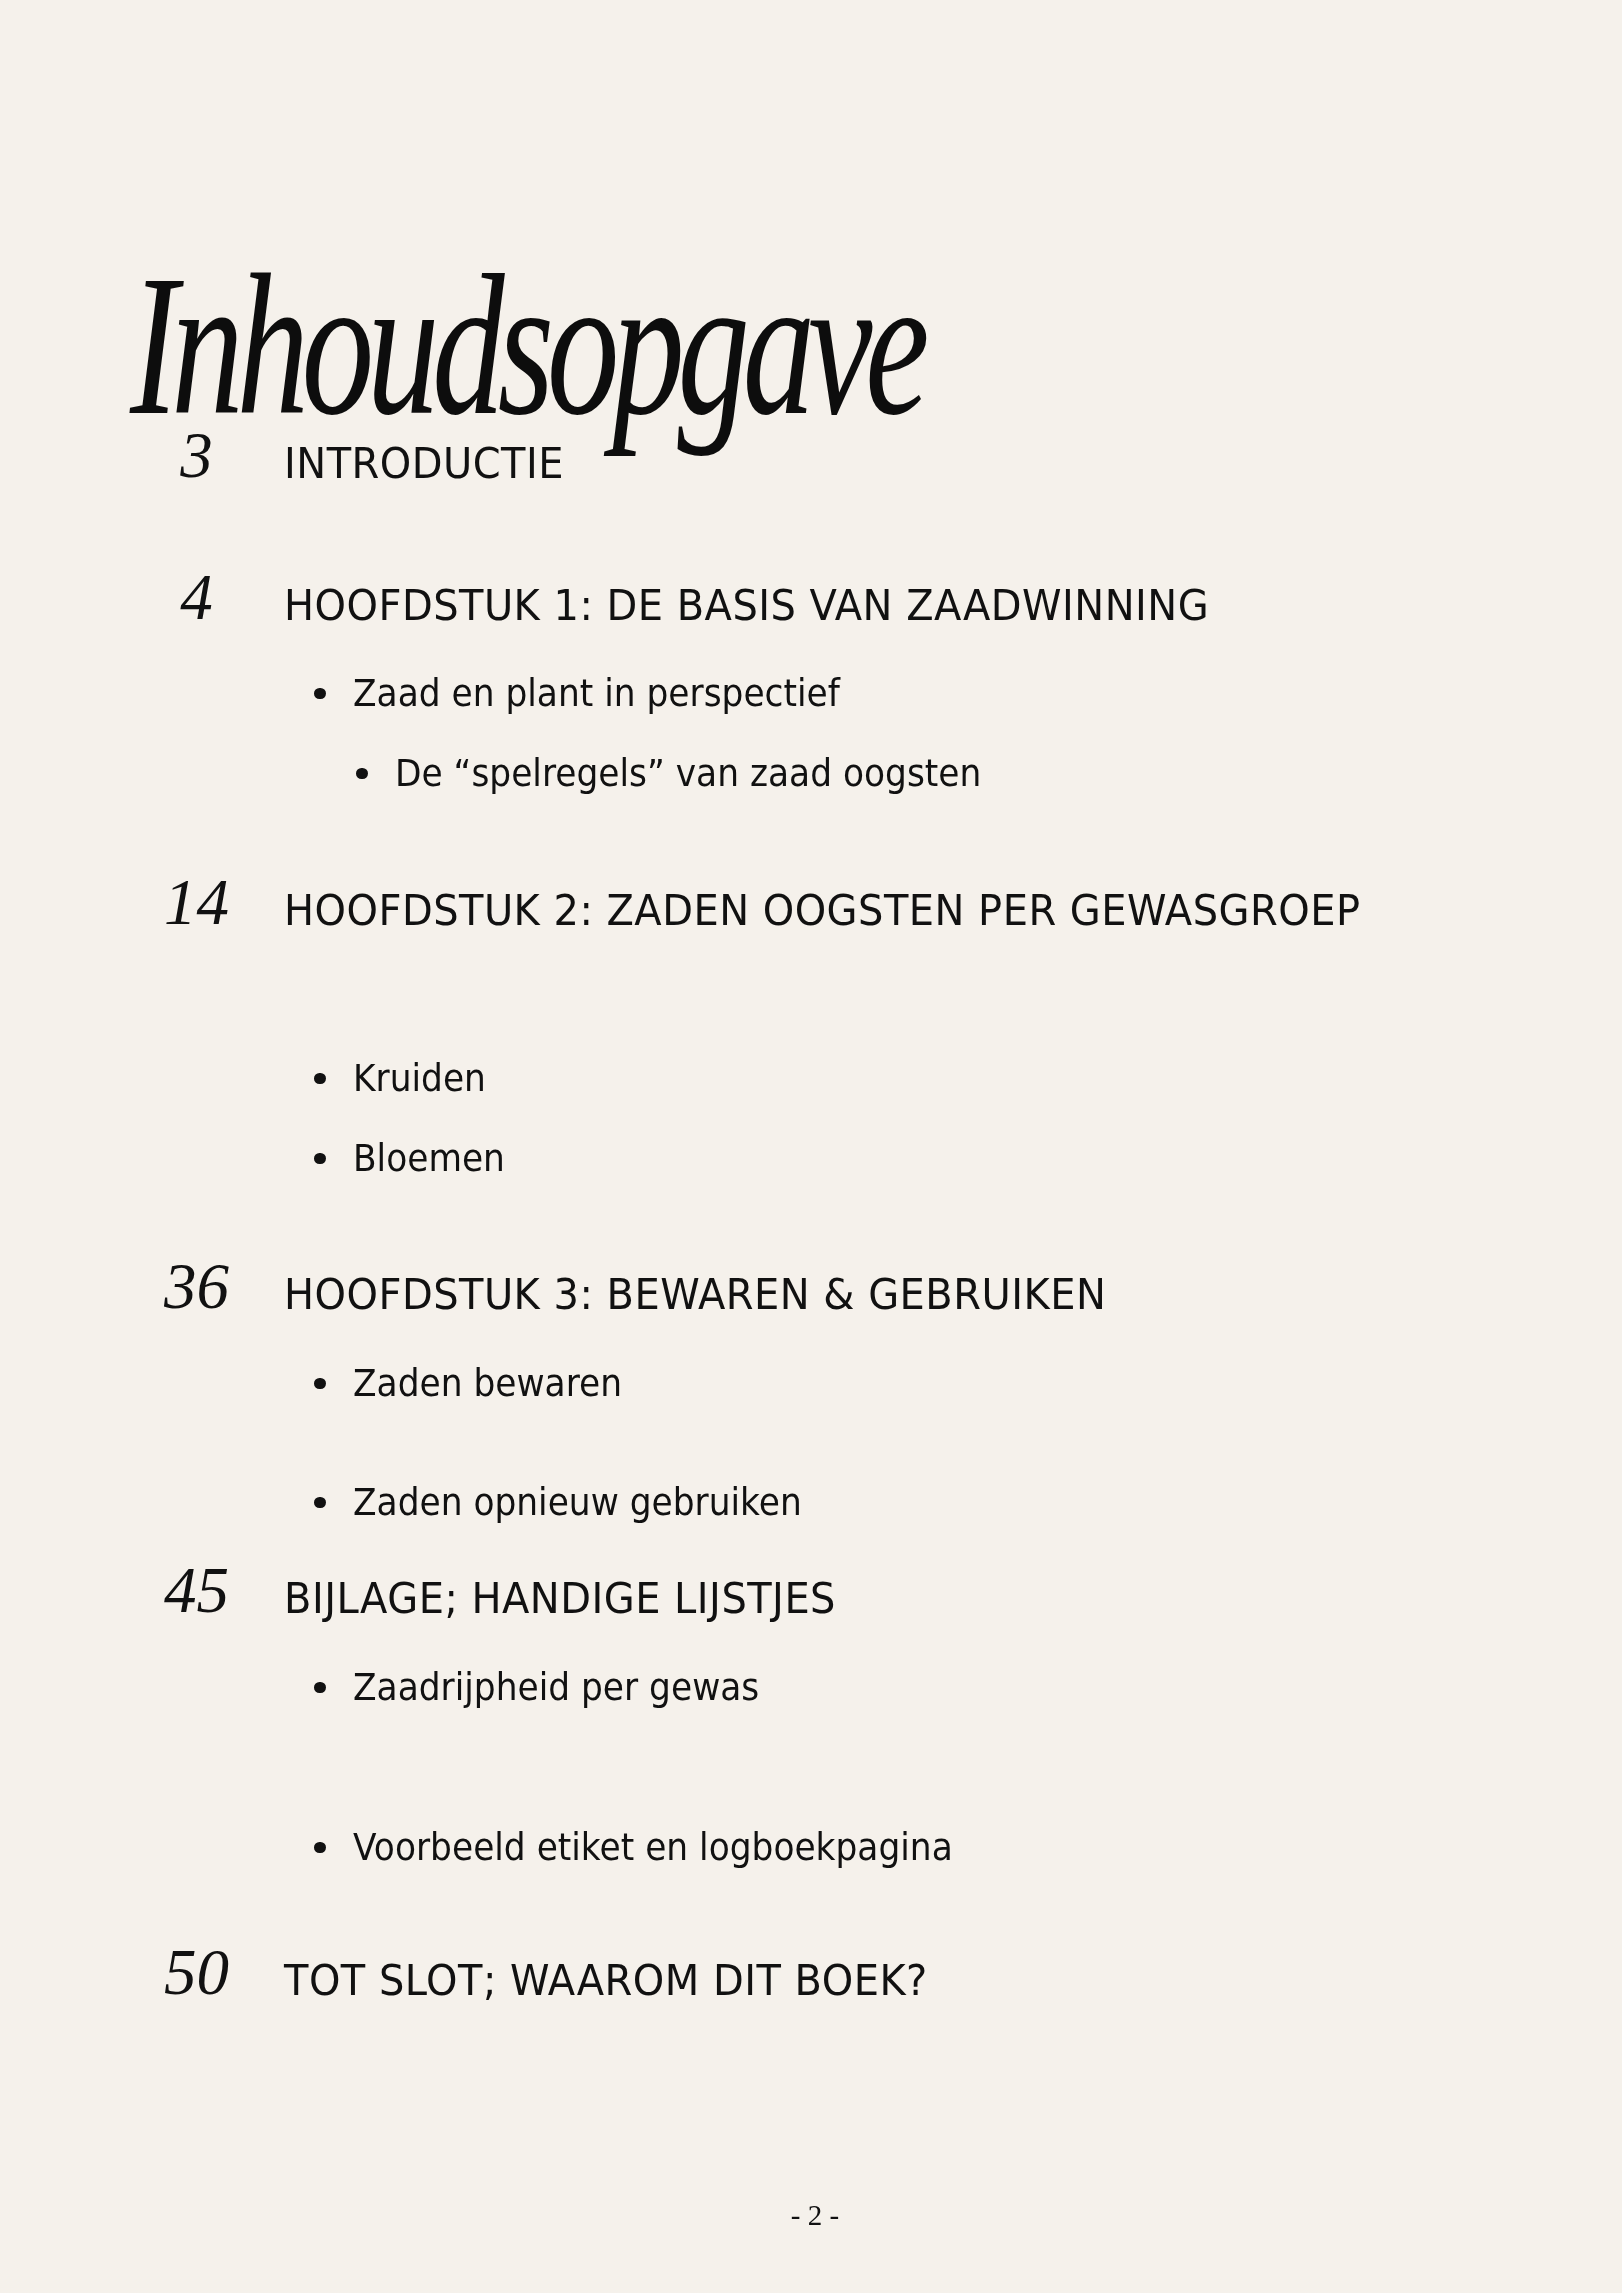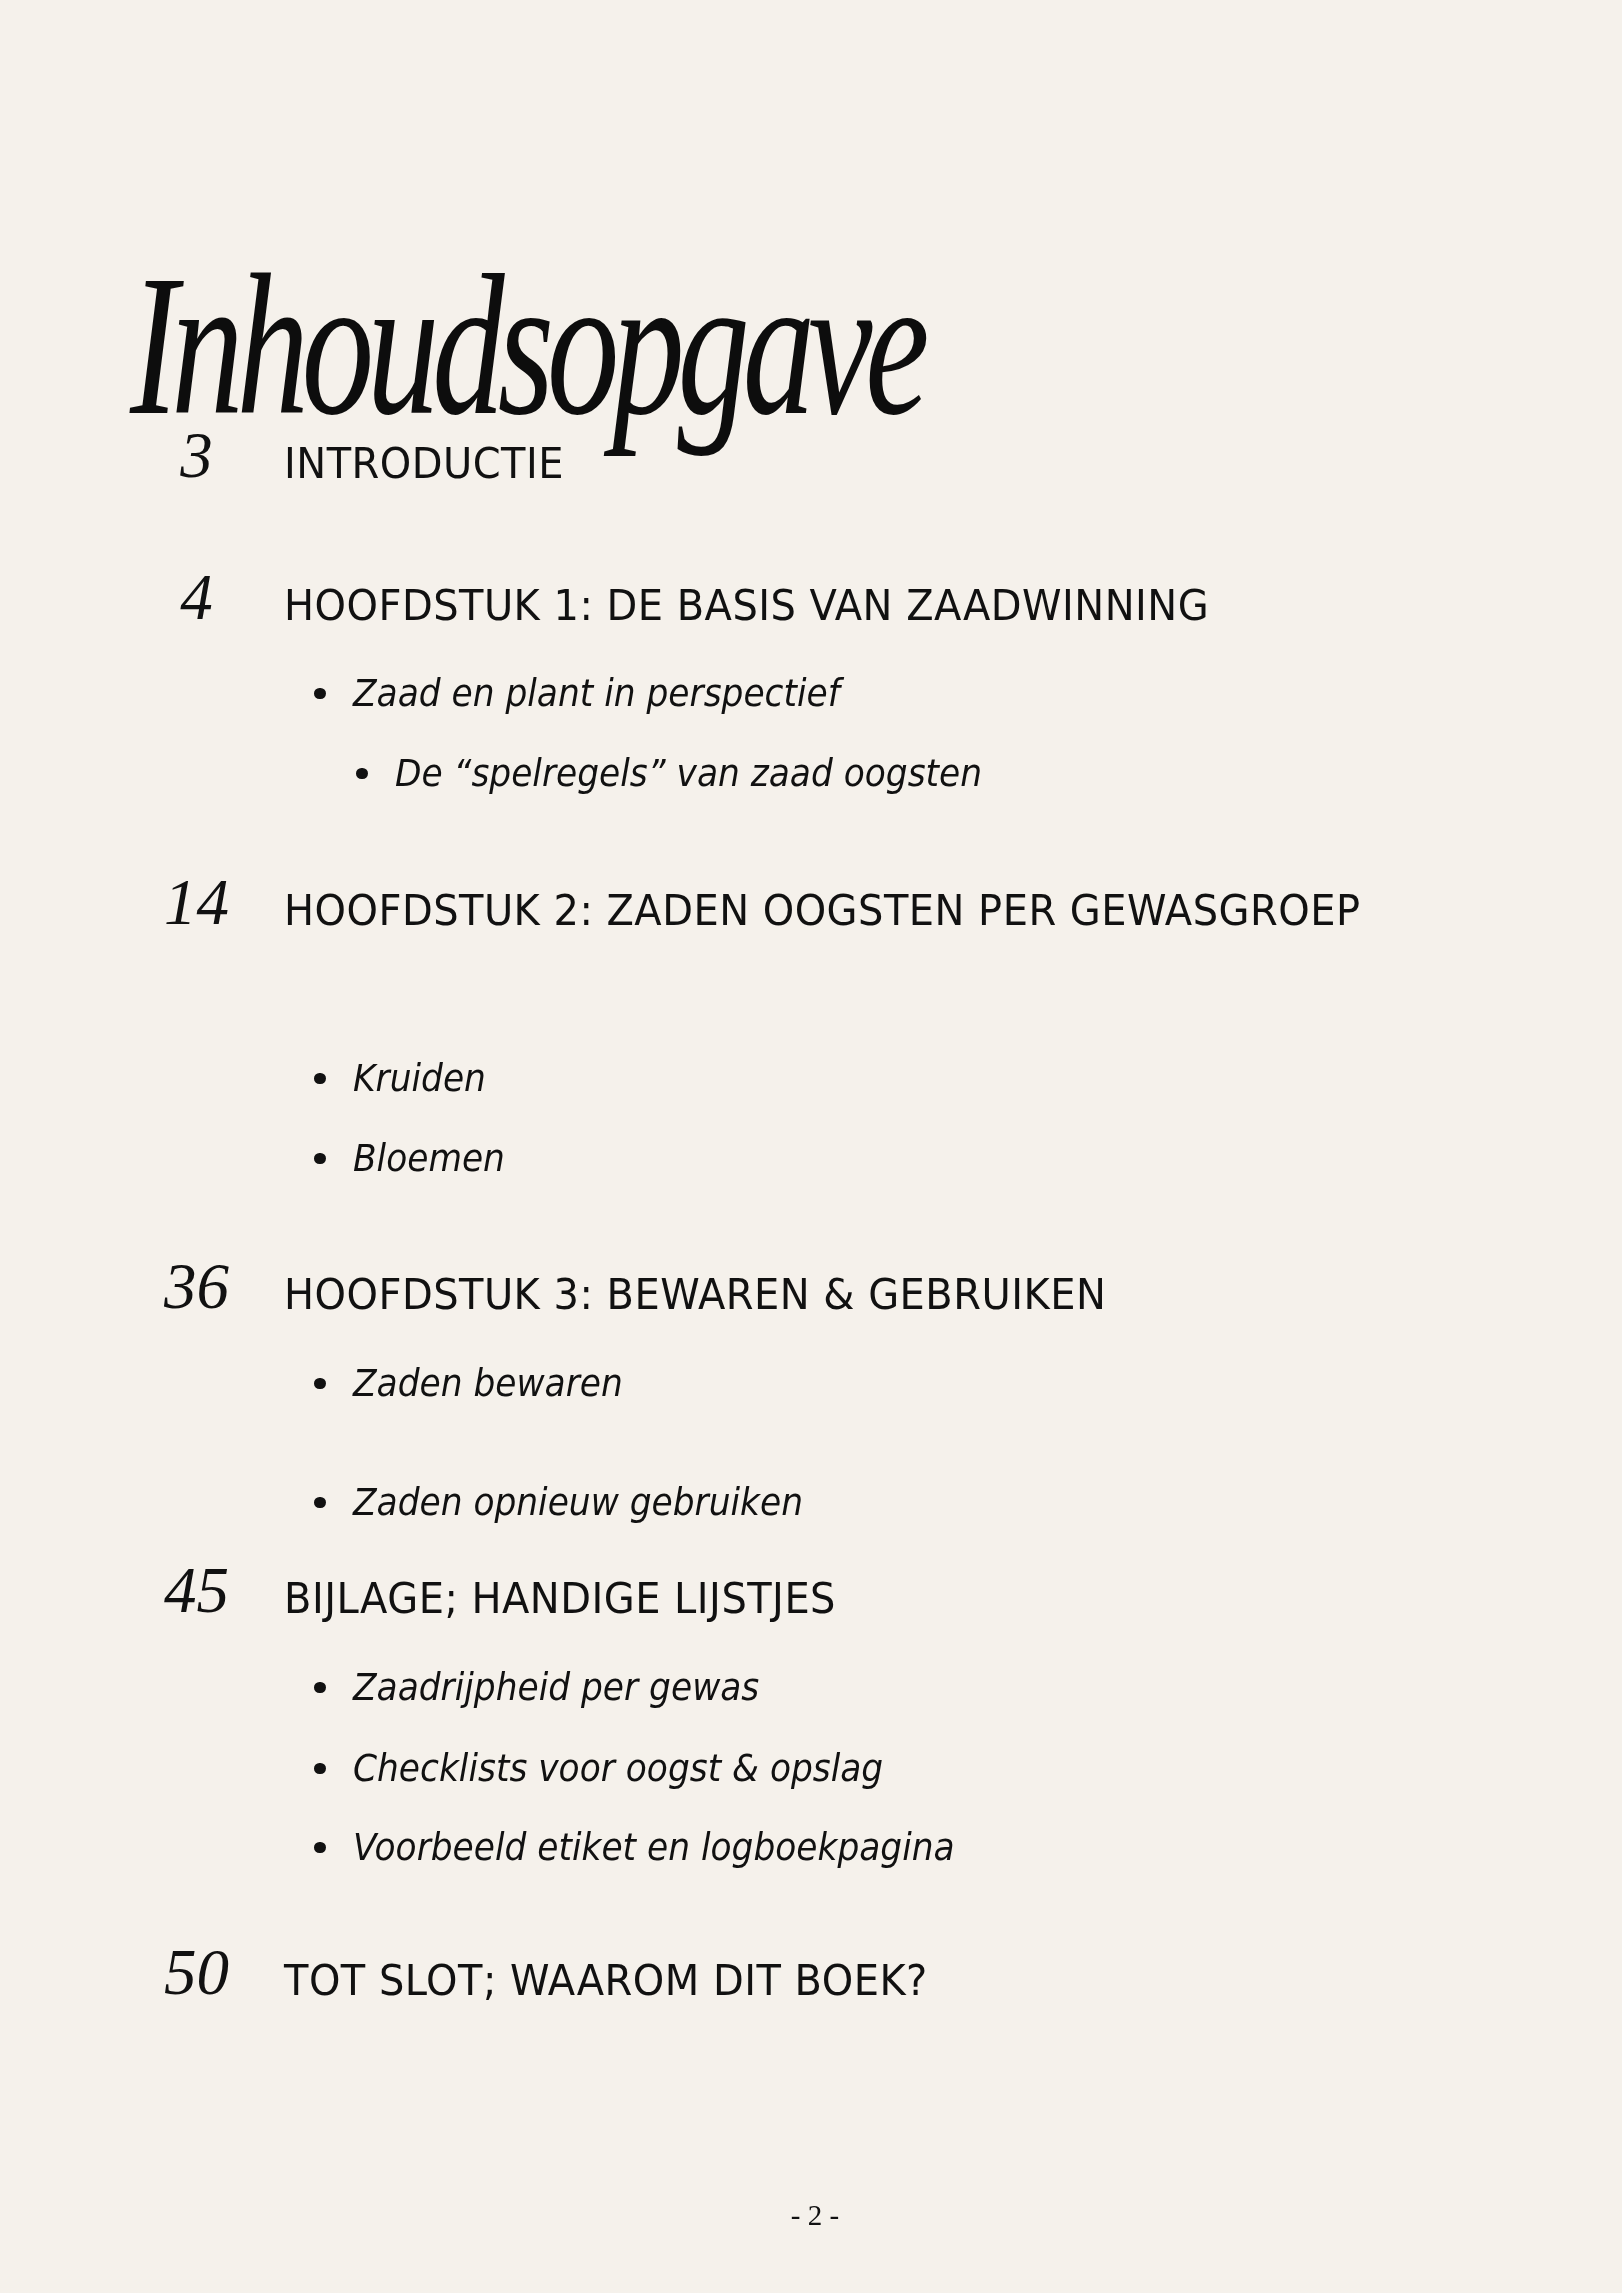--- a/index.html
+++ b/index.html
@@ -65,21 +65,20 @@
       white-space: nowrap;
       transform: scaleX(0.93);
       transform-origin: left center;
       color: #111;
     }
     .bullet-row {
       position: absolute;
       left: 0;
       height: 59px;
       width: 1622px;
-      font-style: italic;
     }
     .bullet-dot {
       position: absolute;
       left: 314px;
       top: 23.5px;
       width: 11.8px;
       height: 11.8px;
       border-radius: 50%;
       background: #111;
     }
@@ -161,24 +160,20 @@
   </div>
 
   <div class="row" style="top:1564px;">
     <span class="num">45</span>
     <span class="heading">BIJLAGE; HANDIGE LIJSTJES</span>
   </div>
   <div class="bullet-row" style="top:1658px;">
     <span class="bullet-dot"></span>
     <span class="bullet-text">Zaadrijpheid per gewas</span>
   </div>
-  <div class="bullet-row" style="top:1739px;">
-    <span class="bullet-dot"></span>
-    <span class="bullet-text">Checklists voor oogst &amp; opslag</span>
-  </div>
   <div class="bullet-row" style="top:1818px;padding-left:29px;">
     <span class="bullet-dot"></span>
     <span class="bullet-text">Voorbeeld etiket en logboekpagina</span>
   </div>
 
   <div class="row" style="top:1946px;">
     <span class="num">50</span>
     <span class="heading">TOT SLOT; WAAROM DIT BOEK?</span>
   </div>
 

